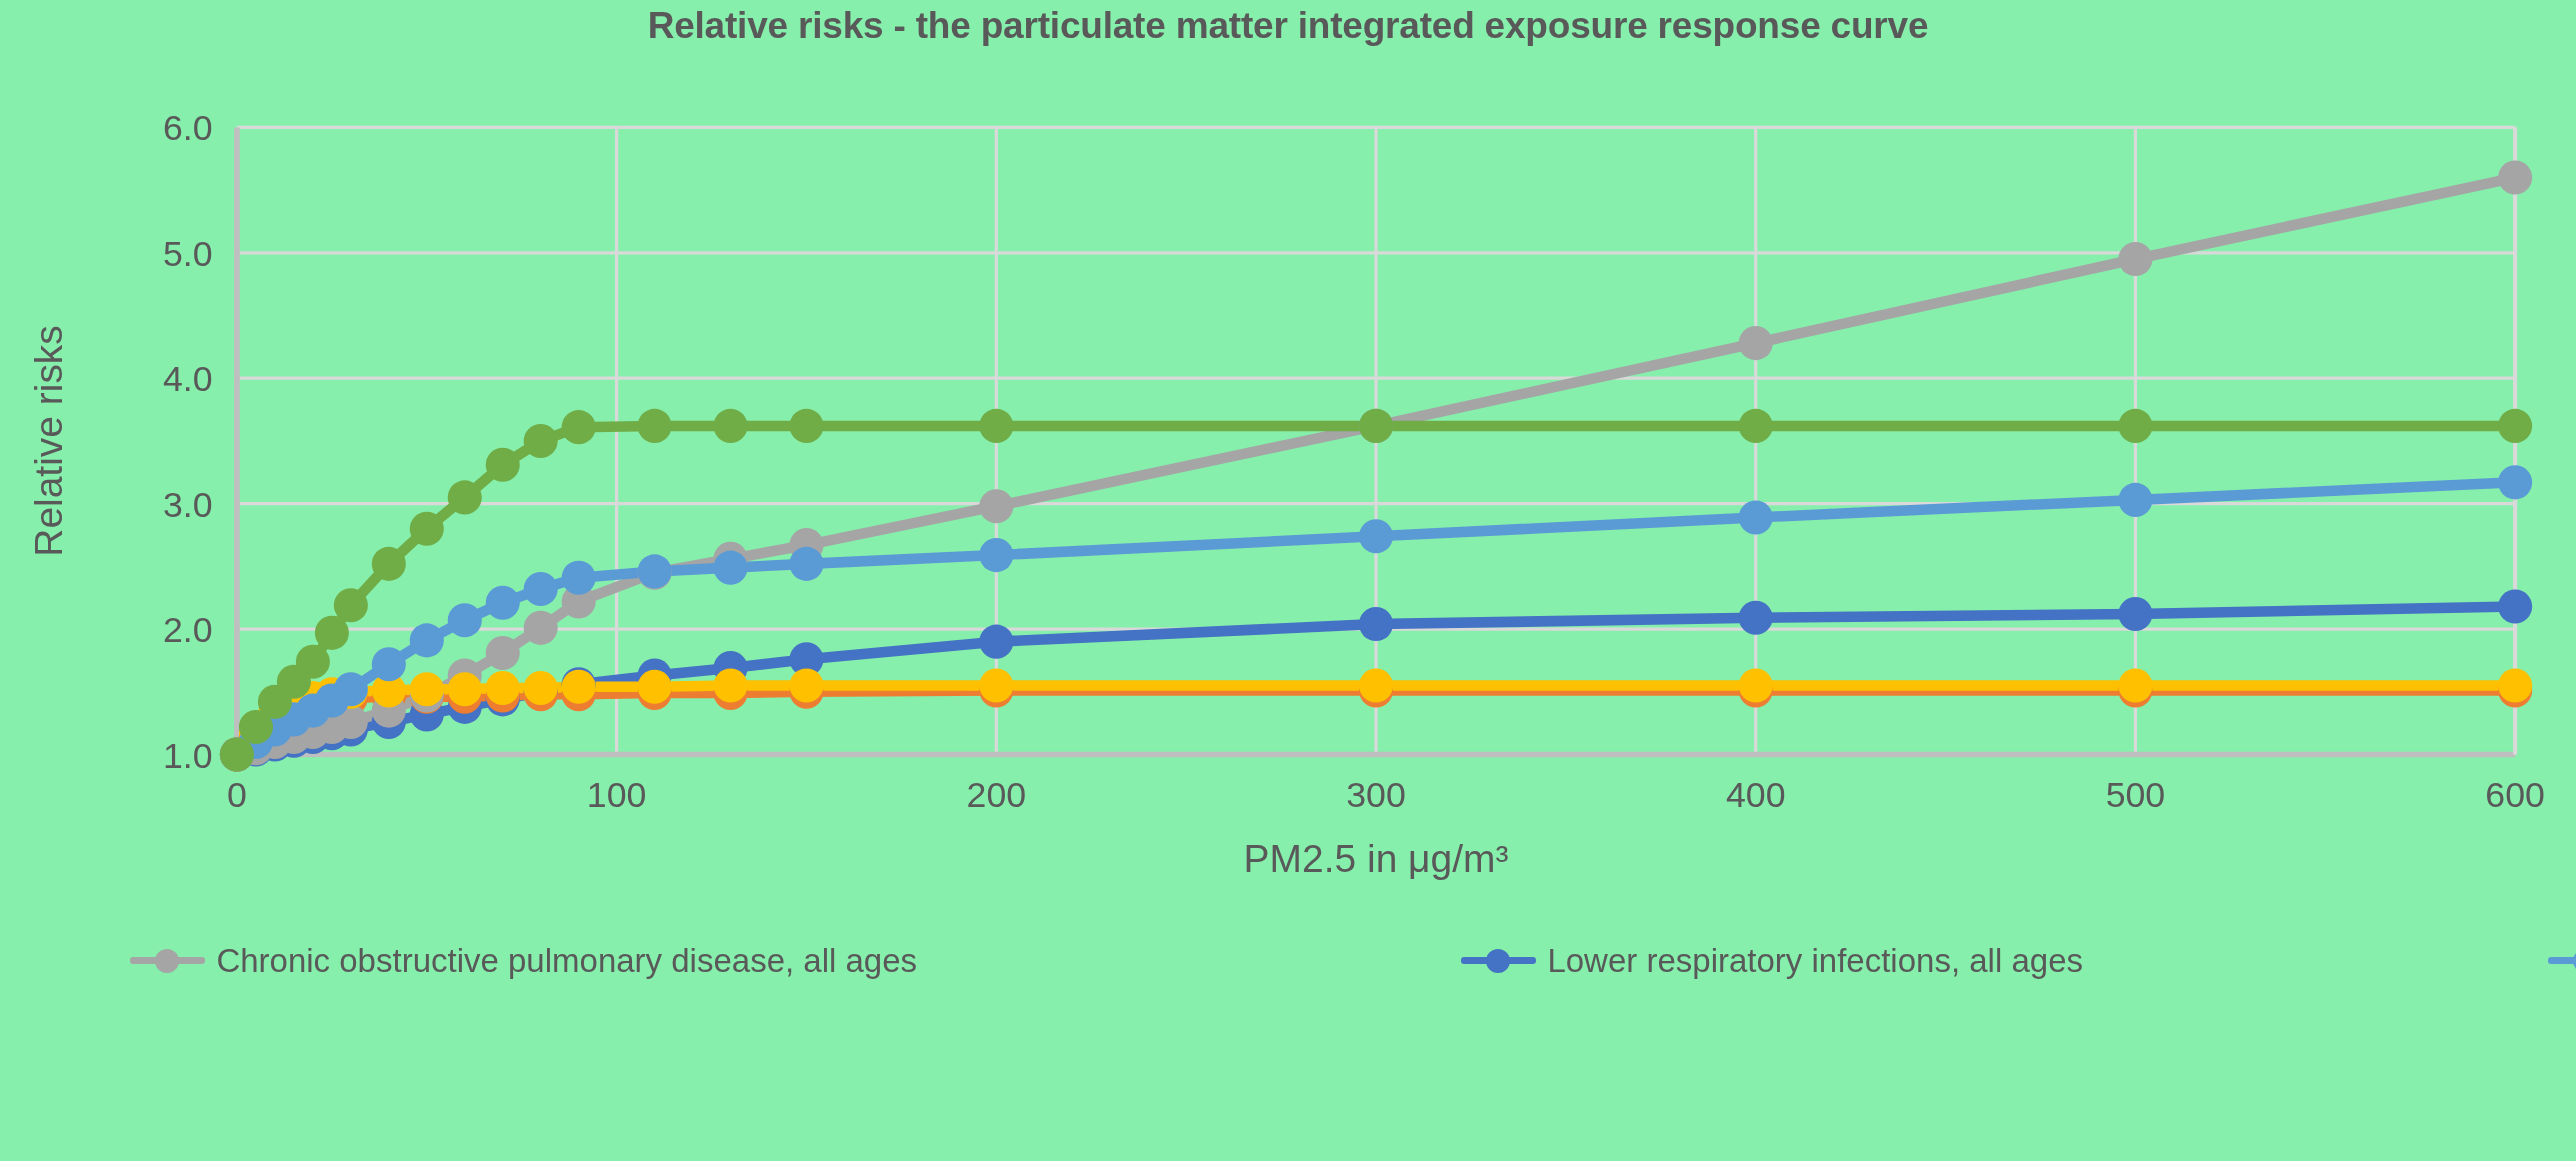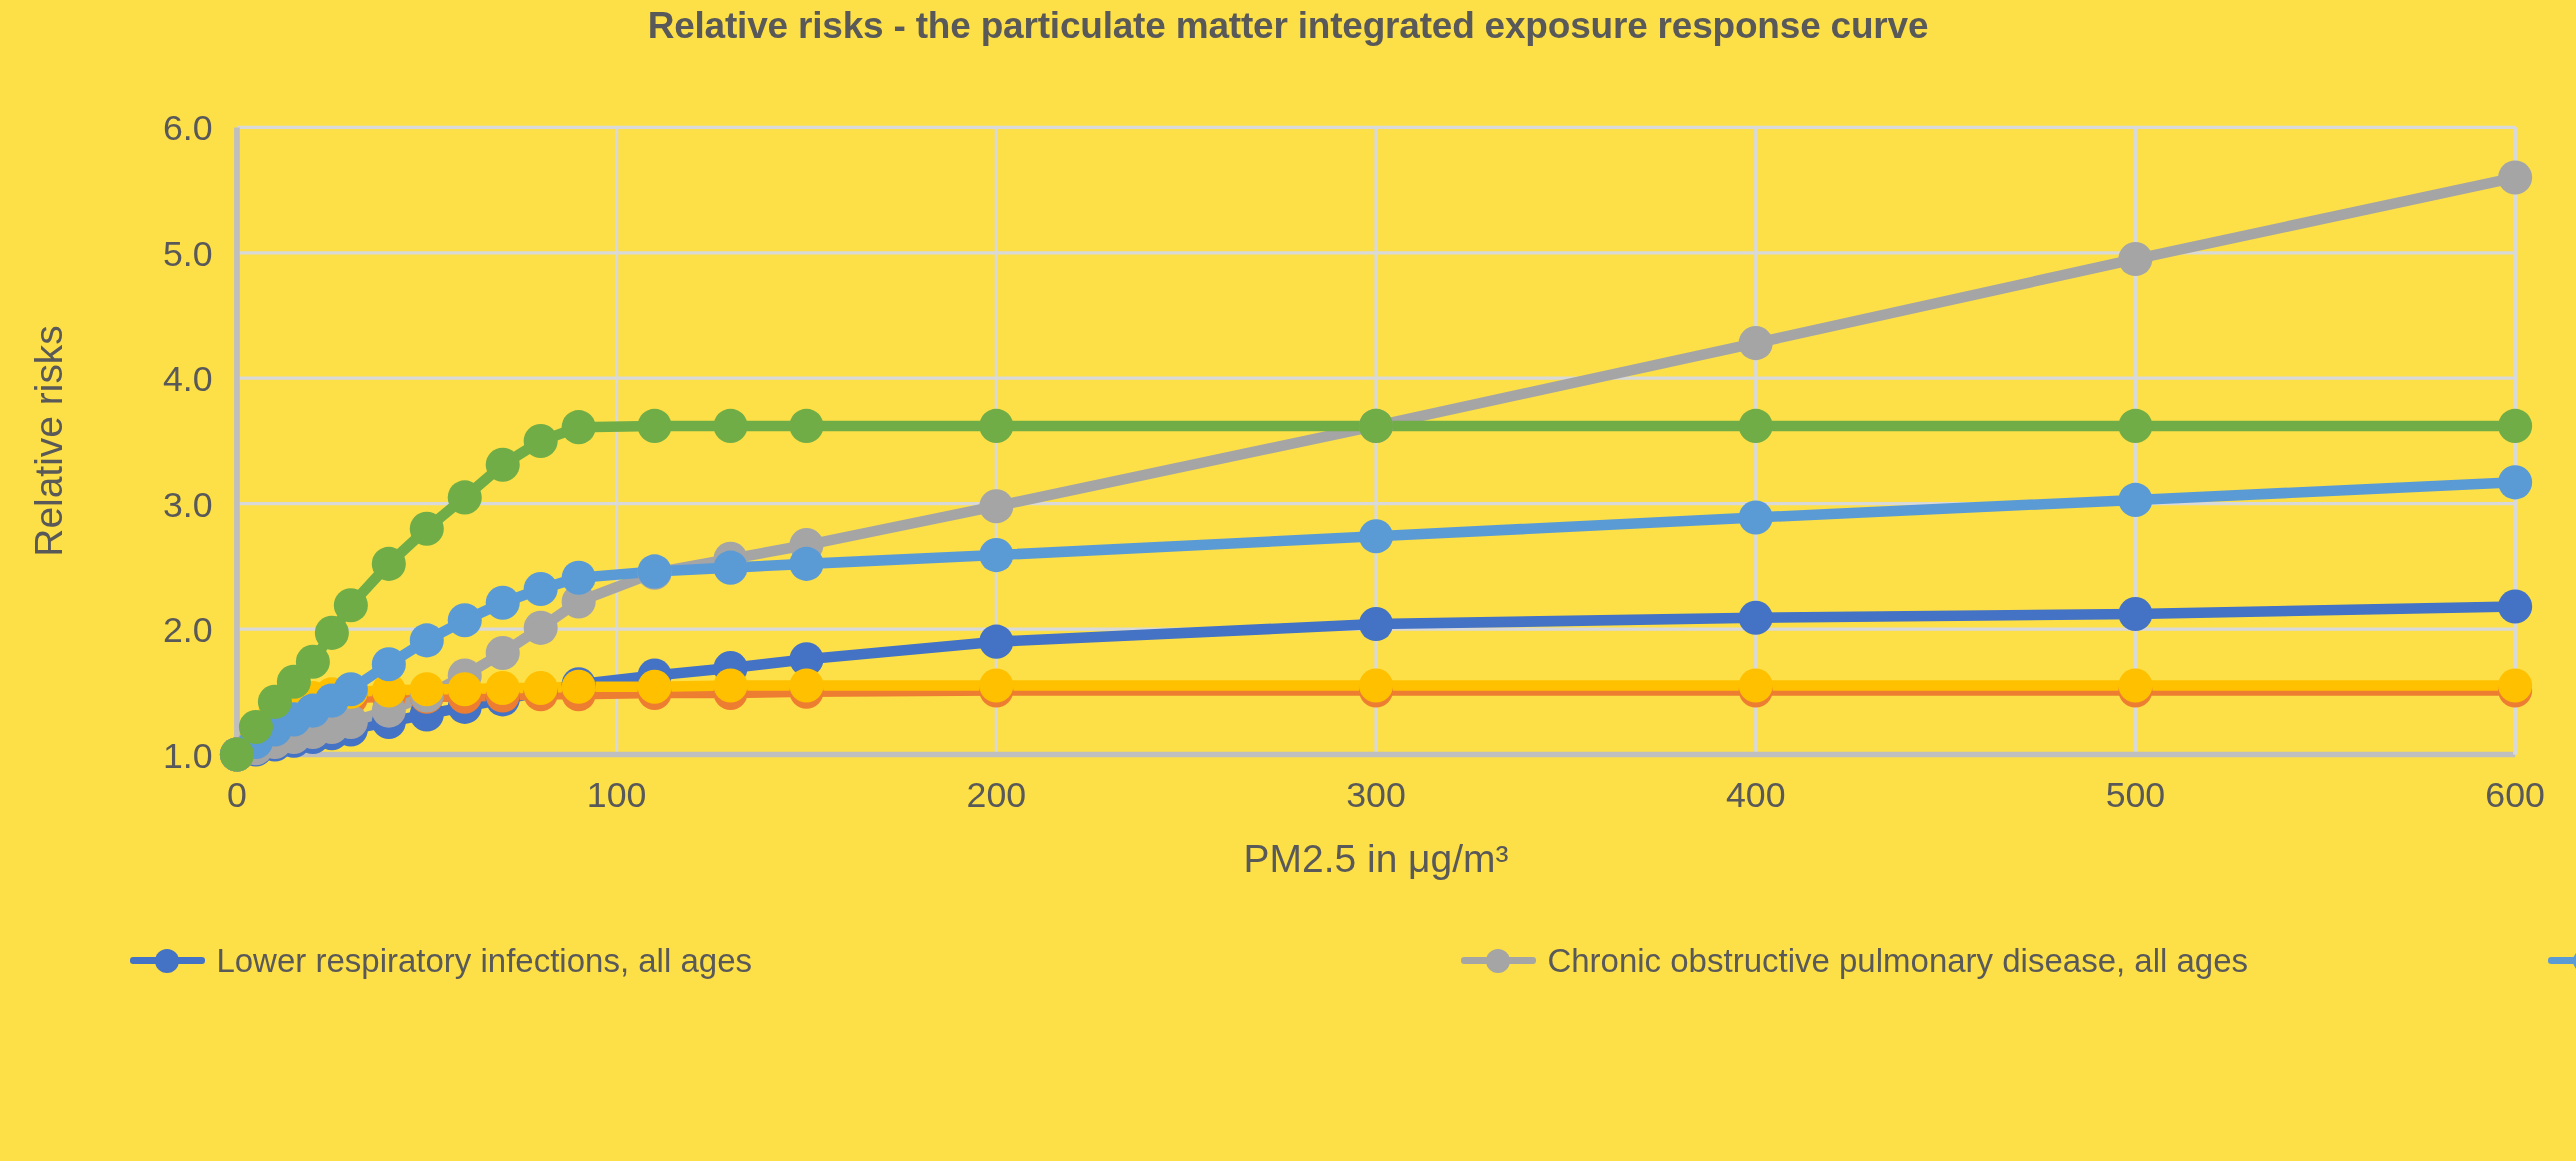--- a/index.html
+++ b/index.html
@@ -10,21 +10,21 @@
   body {
     width: 2576px;
     height: 1161px;
     font-family: "Liberation Sans", sans-serif;
     overflow: hidden;
   }
   .chart-root {
     position: relative;
     width: 2576px;
     height: 1161px;
-    background: #fde047;
+    background: #86efac;
   }
   .chart-title {
     position: absolute;
     top: 4.9px;
     left: 0;
     width: 2576px;
     text-align: center;
     font-size: 37px;
     font-weight: bold;
     color: #595959;
@@ -273,31 +273,31 @@
       </g>
     <g>
         <text x="1696" y="1075" text-anchor="middle" class="axis-title">PM2.5 in μg/m³</text>
         <text x="76" y="543.5" text-anchor="middle" class="axis-title" transform="rotate(-90 76 543.5)">Relative risks</text>
       </g>
   </svg>
 
   <div class="legend">
       <div class="legend-item">
         <span class="legend-swatch">
+          <span class="bar" style="background: rgb(165, 165, 165);"></span>
+          <span class="dot" style="background: rgb(165, 165, 165);"></span>
+        </span>
+        <span class="legend-label">Chronic obstructive pulmonary disease, all ages</span>
+      </div>
+      <div class="legend-item">
+        <span class="legend-swatch">
           <span class="bar" style="background: rgb(68, 114, 196);"></span>
           <span class="dot" style="background: rgb(68, 114, 196);"></span>
         </span>
         <span class="legend-label">Lower respiratory infections, all ages</span>
-      </div>
-      <div class="legend-item">
-        <span class="legend-swatch">
-          <span class="bar" style="background: rgb(165, 165, 165);"></span>
-          <span class="dot" style="background: rgb(165, 165, 165);"></span>
-        </span>
-        <span class="legend-label">Chronic obstructive pulmonary disease, all ages</span>
       </div>
       <div class="legend-item">
         <span class="legend-swatch">
           <span class="bar" style="background: rgb(91, 155, 213);"></span>
           <span class="dot" style="background: rgb(91, 155, 213);"></span>
         </span>
       </div>
     </div>
 
 </div>

